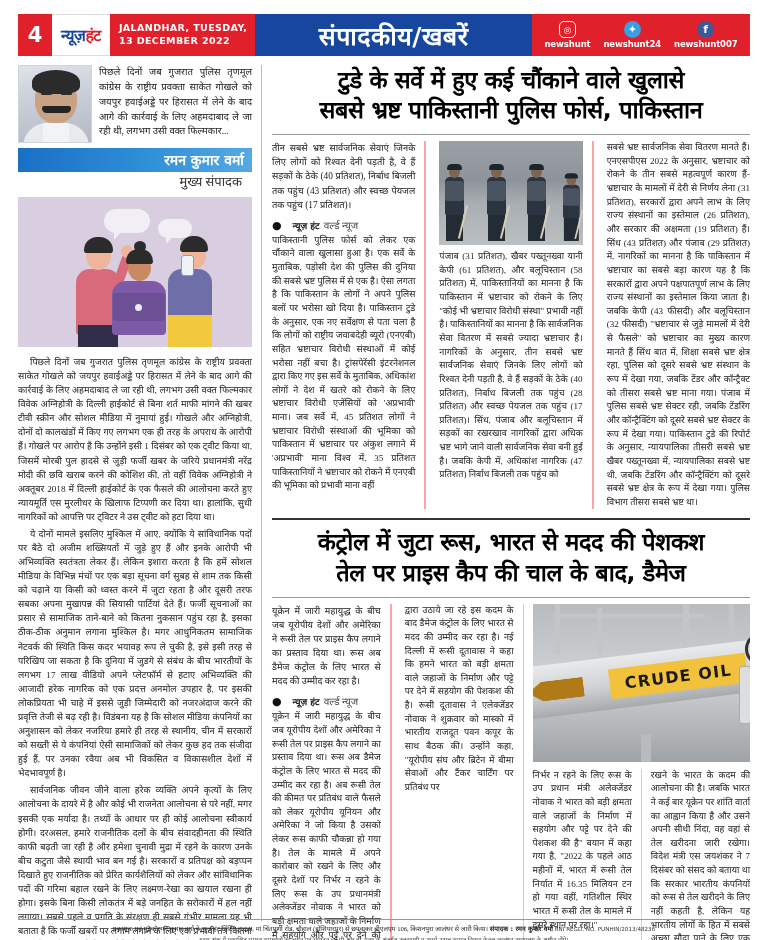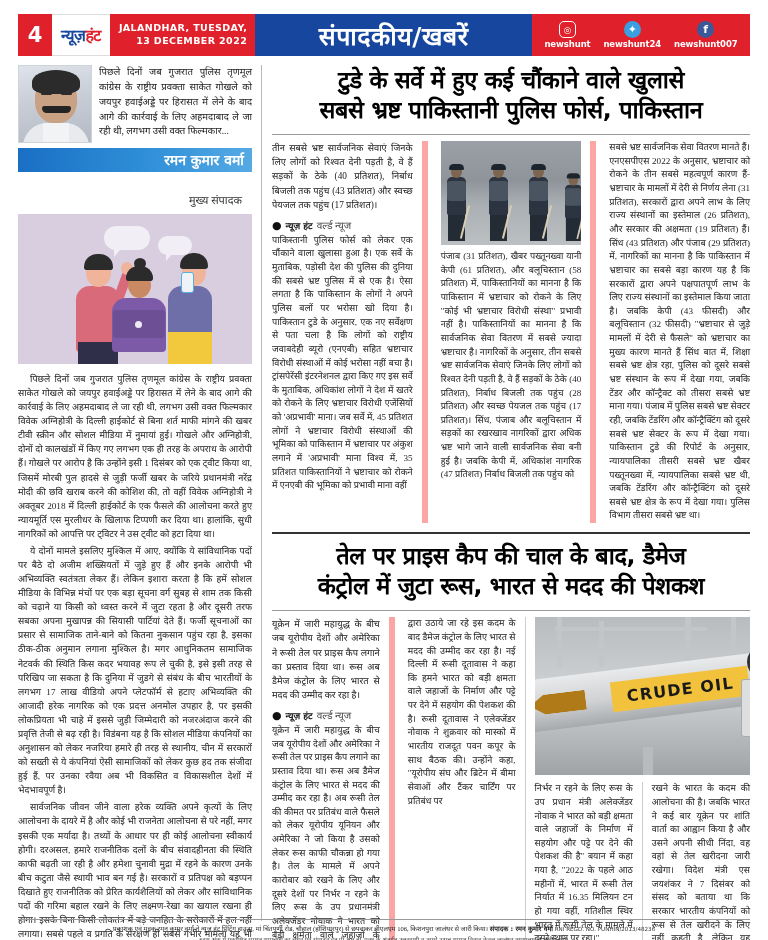--- a/index.html
+++ b/index.html
@@ -22,21 +22,21 @@
     background: #fff; padding: 0 9px; display: flex; align-items: center;
     border-top: 1px solid #ddd; border-bottom: 1px solid #ddd;
   }
   .logo-text { font-family: Liberation Mono, monospace; font-weight: bold; font-size: 16px; letter-spacing: -.5px; white-space: nowrap; }
   .logo-a { color: #16469d; }
   .logo-b { color: #e0202a; }
   .dateline {
     background: #e0202a; color: #fff; flex: 0 0 auto; padding: 4px 8px 4px 9px;
     display: flex; flex-direction: column; justify-content: center;
     font-family: "DejaVu Sans", sans-serif; font-weight: bold; font-size: 9.5px;
-    line-height: 1.35; letter-spacing: .4px; align-items: flex-end;
+    line-height: 1.35; letter-spacing: .4px;
   }
   .section-bar {
     background: #16469d; color: #fff; flex: 1 1 auto;
     display: flex; align-items: center; justify-content: center;
     font-family: "DejaVu Sans", sans-serif; font-weight: bold; font-size: 25px;
     letter-spacing: .5px;
     text-align: center;
   }
   .social-bar {
     background: #e0202a; flex: 0 0 218px; display: flex; align-items: center;
@@ -86,21 +86,21 @@
     font-size: 9.6px; line-height: 1.55; text-align: justify; color: #222;
     font-family: "Liberation Serif", serif;
   }
   .byline-bar {
     background: linear-gradient(90deg,#1a6fc4 0%,#2f8fd8 55%,#55aae4 100%);
     color: #fff; text-align: right; padding: 2px 8px 3px 8px;
     font-family: "DejaVu Sans", sans-serif; font-weight: bold; font-size: 14px;
     margin-top: 5px;
   }
   .byline-sub {
-    text-align: right; font-size: 11px; color: #333; padding: 20px 10px 0 0;
+    text-align: right; font-size: 13px; color: #333; padding: 0 10px 0 0;
     font-family: "Liberation Serif", serif;
   }
   .illus {
     margin-top: 7px; height: 150px; background: #d9cde0; position: relative; overflow: hidden;
   }
   .bubble { position: absolute; background: #f2eef5; border-radius: 12px; }
   .b1 { left: 86px; top: 12px; width: 46px; height: 24px; }
   .b1:after { content:""; position:absolute; left:10px; bottom:-7px; border-width:8px 7px 0 0; border-style:solid; border-color:#f2eef5 transparent transparent transparent; }
   .b2 { left: 140px; top: 22px; width: 34px; height: 19px; }
   .b2:after { content:""; position:absolute; left:8px; bottom:-6px; border-width:7px 6px 0 0; border-style:solid; border-color:#f2eef5 transparent transparent transparent; }
@@ -120,31 +120,31 @@
   
   .headline {
     font-family: "DejaVu Sans", sans-serif; font-weight: bold;
     font-size: 23.5px; line-height: 1.28; color: #000; text-align: center;
     letter-spacing: -.4px; padding-bottom: 4px;
   }
   .hr-thin { border-top: 1px solid #9a9a9a; margin: 5px 0 6px 0; }
   .hr-thick { border-top: 2px solid #333; margin: 9px 0 0 0; }
   .art-cols { display: flex; gap: 9px; }
   .acol { flex: 1 1 0; position: relative; }
-  .acol + .acol { border-left: 6px solid #fca5a5; padding-left: 13px; }
+  .acol + .acol { border-left: 2px solid #fca5a5; padding-left: 13px; }
   .lead-text {
     font-size: 9.3px; line-height: 1.52; text-align: justify; color: #1a1a1a;
     font-family: "Liberation Serif", serif;
   }
   .credit {
     margin-top: 6px; font-size: 9px; font-family: "DejaVu Sans", sans-serif;
     color: #111; display: flex; align-items: baseline; gap: 4px;
   }
   .credit .dot { font-size: 11px; line-height: 0; }
-  .credit .who { font-weight: bold; }
+  .credit .who { font-weight: bold; margin-left: 7px; }
   .credit .what { font-weight: normal; font-size: 10px; color: #444; font-family: "Liberation Serif", serif; }
   .col-body {
     font-size: 9.1px; line-height: 1.5; text-align: justify; color: #1d1d1d;
     font-family: "Liberation Serif", serif; margin-top: 2px;
   }
 
   
   .photo-police {
     width: 100%; height: 104px; margin-bottom: 5px; position: relative; overflow: hidden;
     background: linear-gradient(180deg,#9aa0a6 0%,#8e949a 38%,#a9aeb2 60%,#bcc0c3 100%);
@@ -343,22 +343,22 @@
 
 जबकि केपी (43 फीसदी) और बलूचिस्तान (32 फीसदी) "भ्रष्टाचार से जुड़े मामलों में देरी से फैसले" को भ्रष्टाचार का मुख्य कारण मानते हैं सिंध बात में, शिक्षा सबसे भ्रष्ट क्षेत्र रहा, पुलिस को दूसरे सबसे भ्रष्ट संस्थान के रूप में देखा गया, जबकि टेंडर और कॉन्ट्रैक्ट को तीसरा सबसे भ्रष्ट माना गया। पंजाब में पुलिस सबसे भ्रष्ट सेक्टर रही, जबकि टेंडरिंग और कॉन्ट्रैक्टिंग को दूसरे सबसे भ्रष्ट सेक्टर के रूप में देखा गया। पाकिस्तान टुडे की रिपोर्ट के अनुसार, न्यायपालिका तीसरी सबसे भ्रष्ट खैबर पख्तूनख्वा में, न्यायपालिका सबसे भ्रष्ट थी, जबकि टेंडरिंग और कॉन्ट्रैक्टिंग को दूसरे सबसे भ्रष्ट क्षेत्र के रूप में देखा गया। पुलिस विभाग तीसरा सबसे भ्रष्ट था।</div>
           </div>
         </div>
       </div>
 
       <div class="hr-thick"></div>
 
       <div style="margin-top:7px;">
         <div class="headline">
+          <div>कंट्रोल में जुटा रूस, भारत से मदद की पेशकश</div>
           <div>तेल पर प्राइस कैप की चाल के बाद, डैमेज</div>
-          <div>कंट्रोल में जुटा रूस, भारत से मदद की पेशकश</div>
         </div>
         <div class="hr-thin"></div>
         <div class="art-cols">
 
           <div class="acol">
             <div class="lead-text">यूक्रेन में जारी महायुद्ध के बीच जब यूरोपीय देशों और अमेरिका ने रूसी तेल पर प्राइस कैप लगाने का प्रस्ताव दिया था। रूस अब डैमेज कंट्रोल के लिए भारत से मदद की उम्मीद कर रहा है।</div>
             <div class="credit">
               <span class="dot">●</span>
               <span class="who">न्यूज़ हंट</span>
               <span class="what">वर्ल्ड न्यूज</span>

